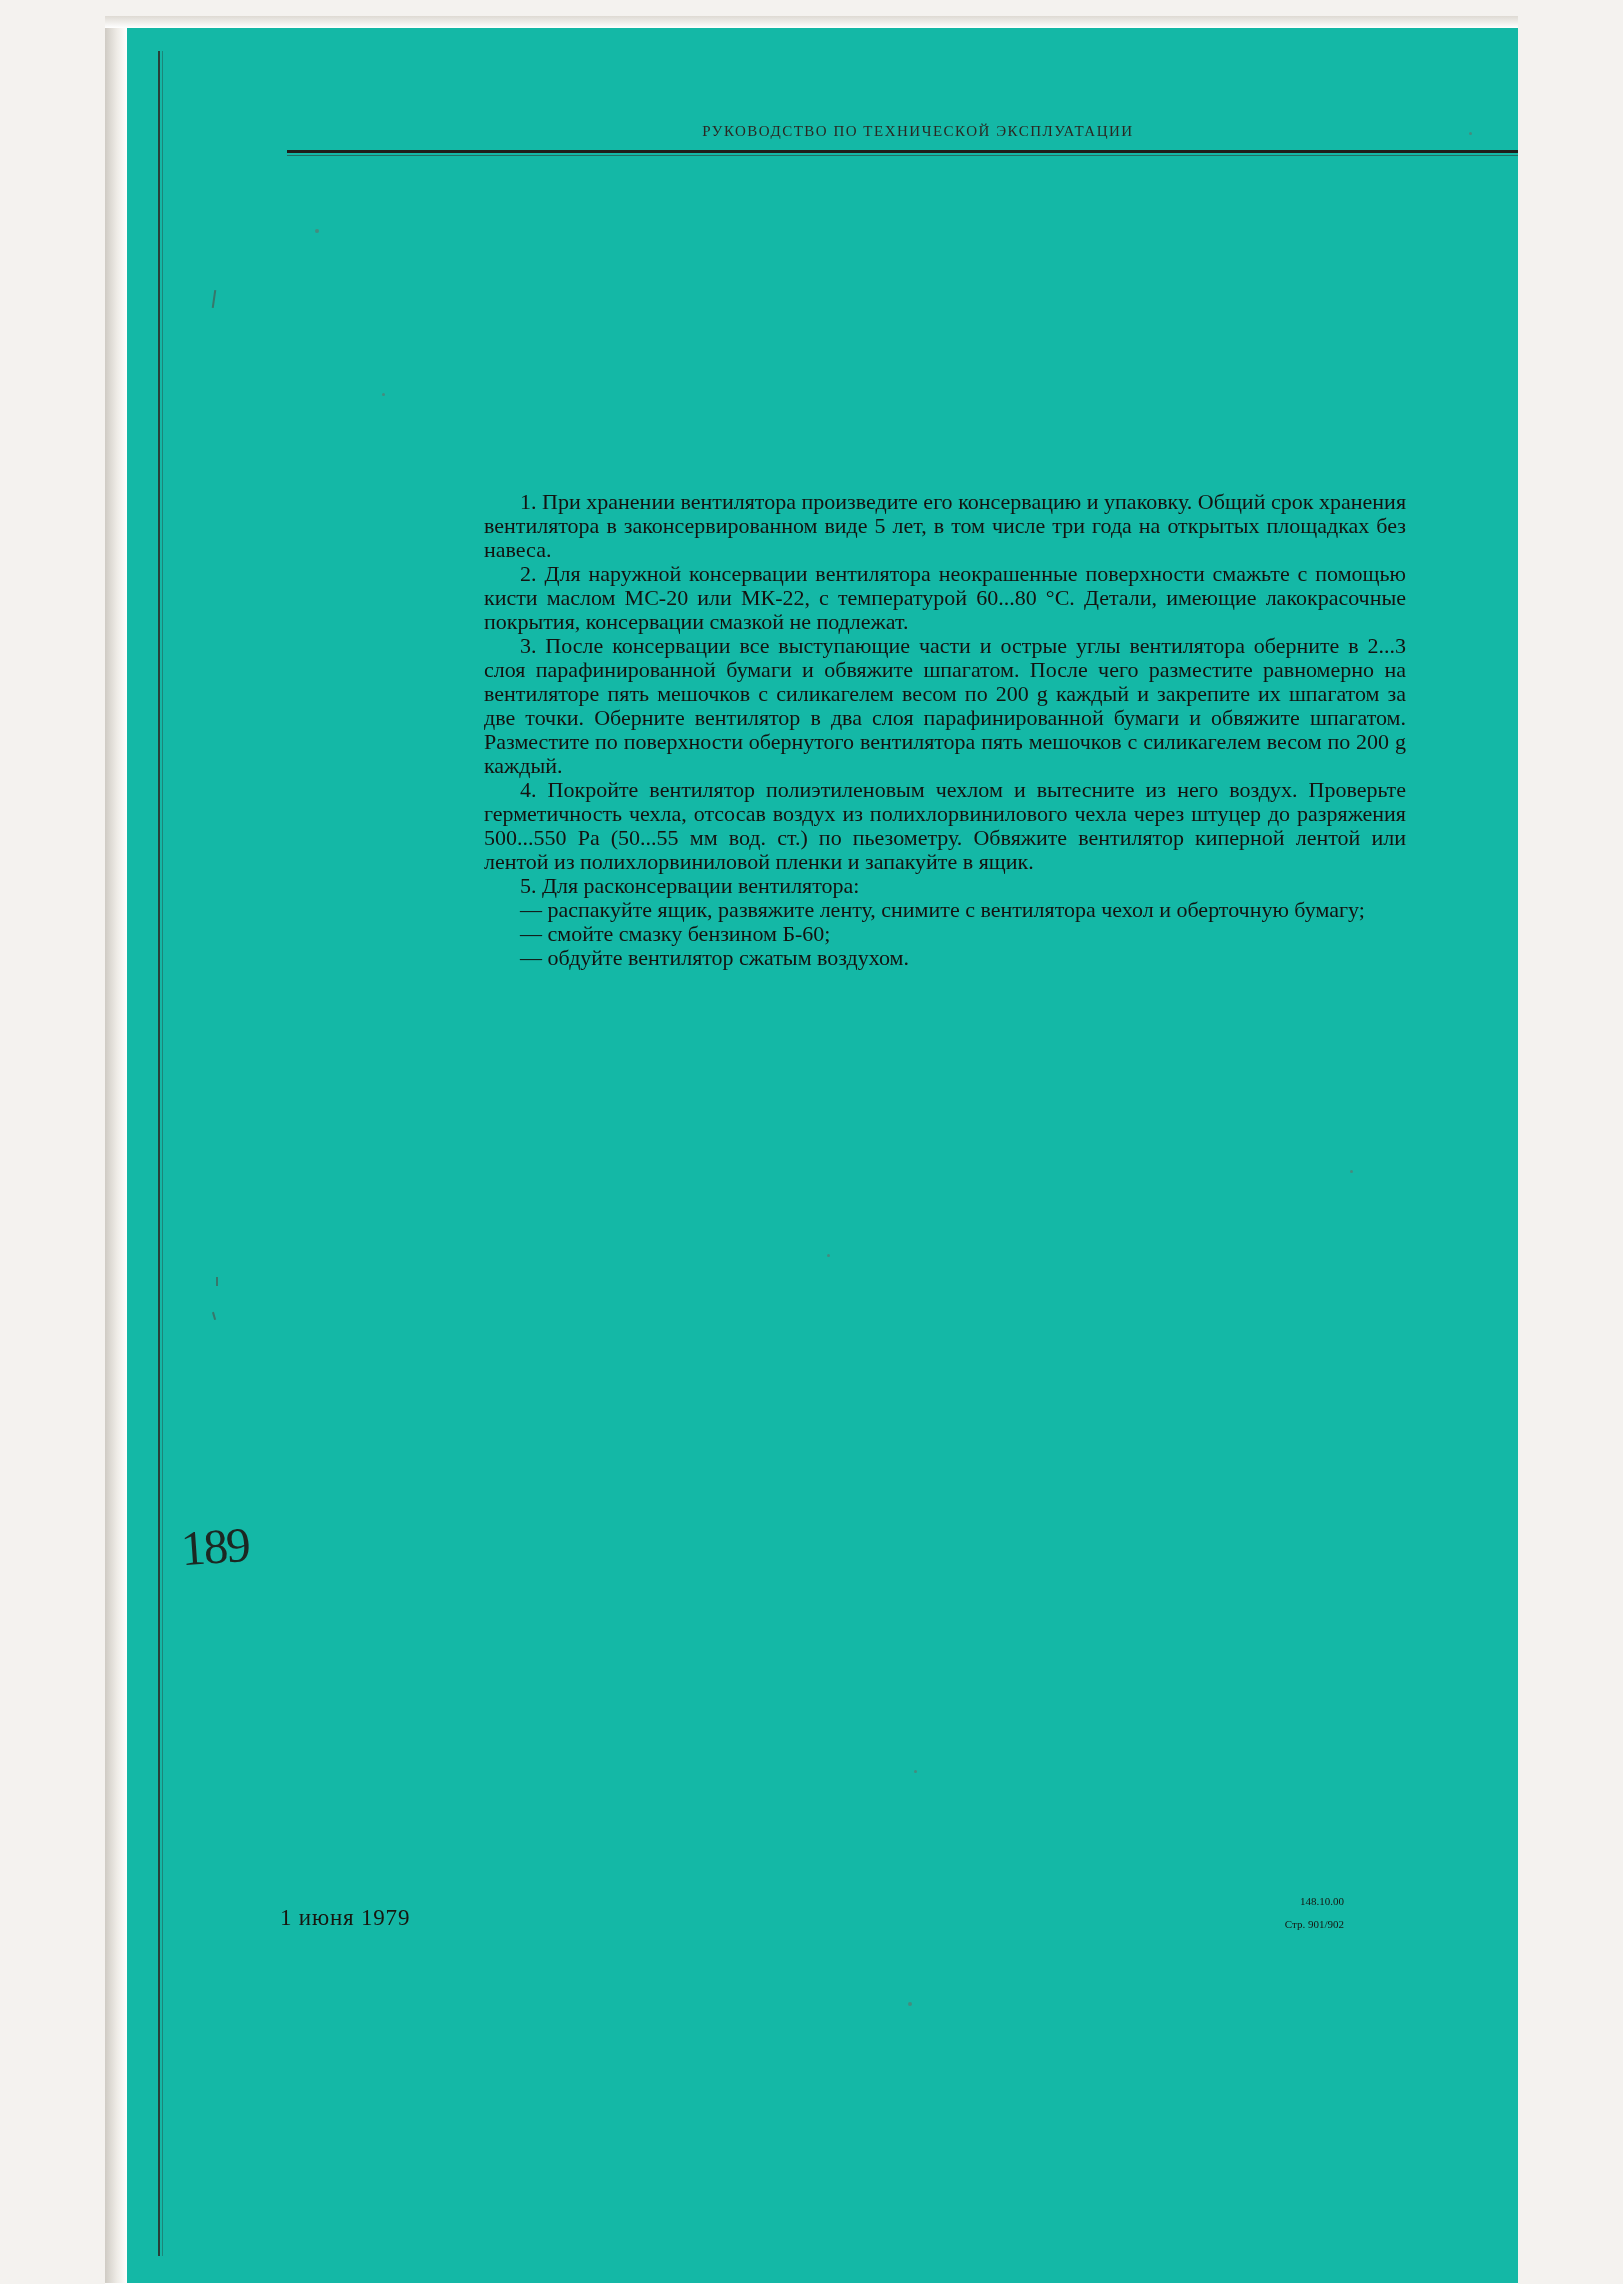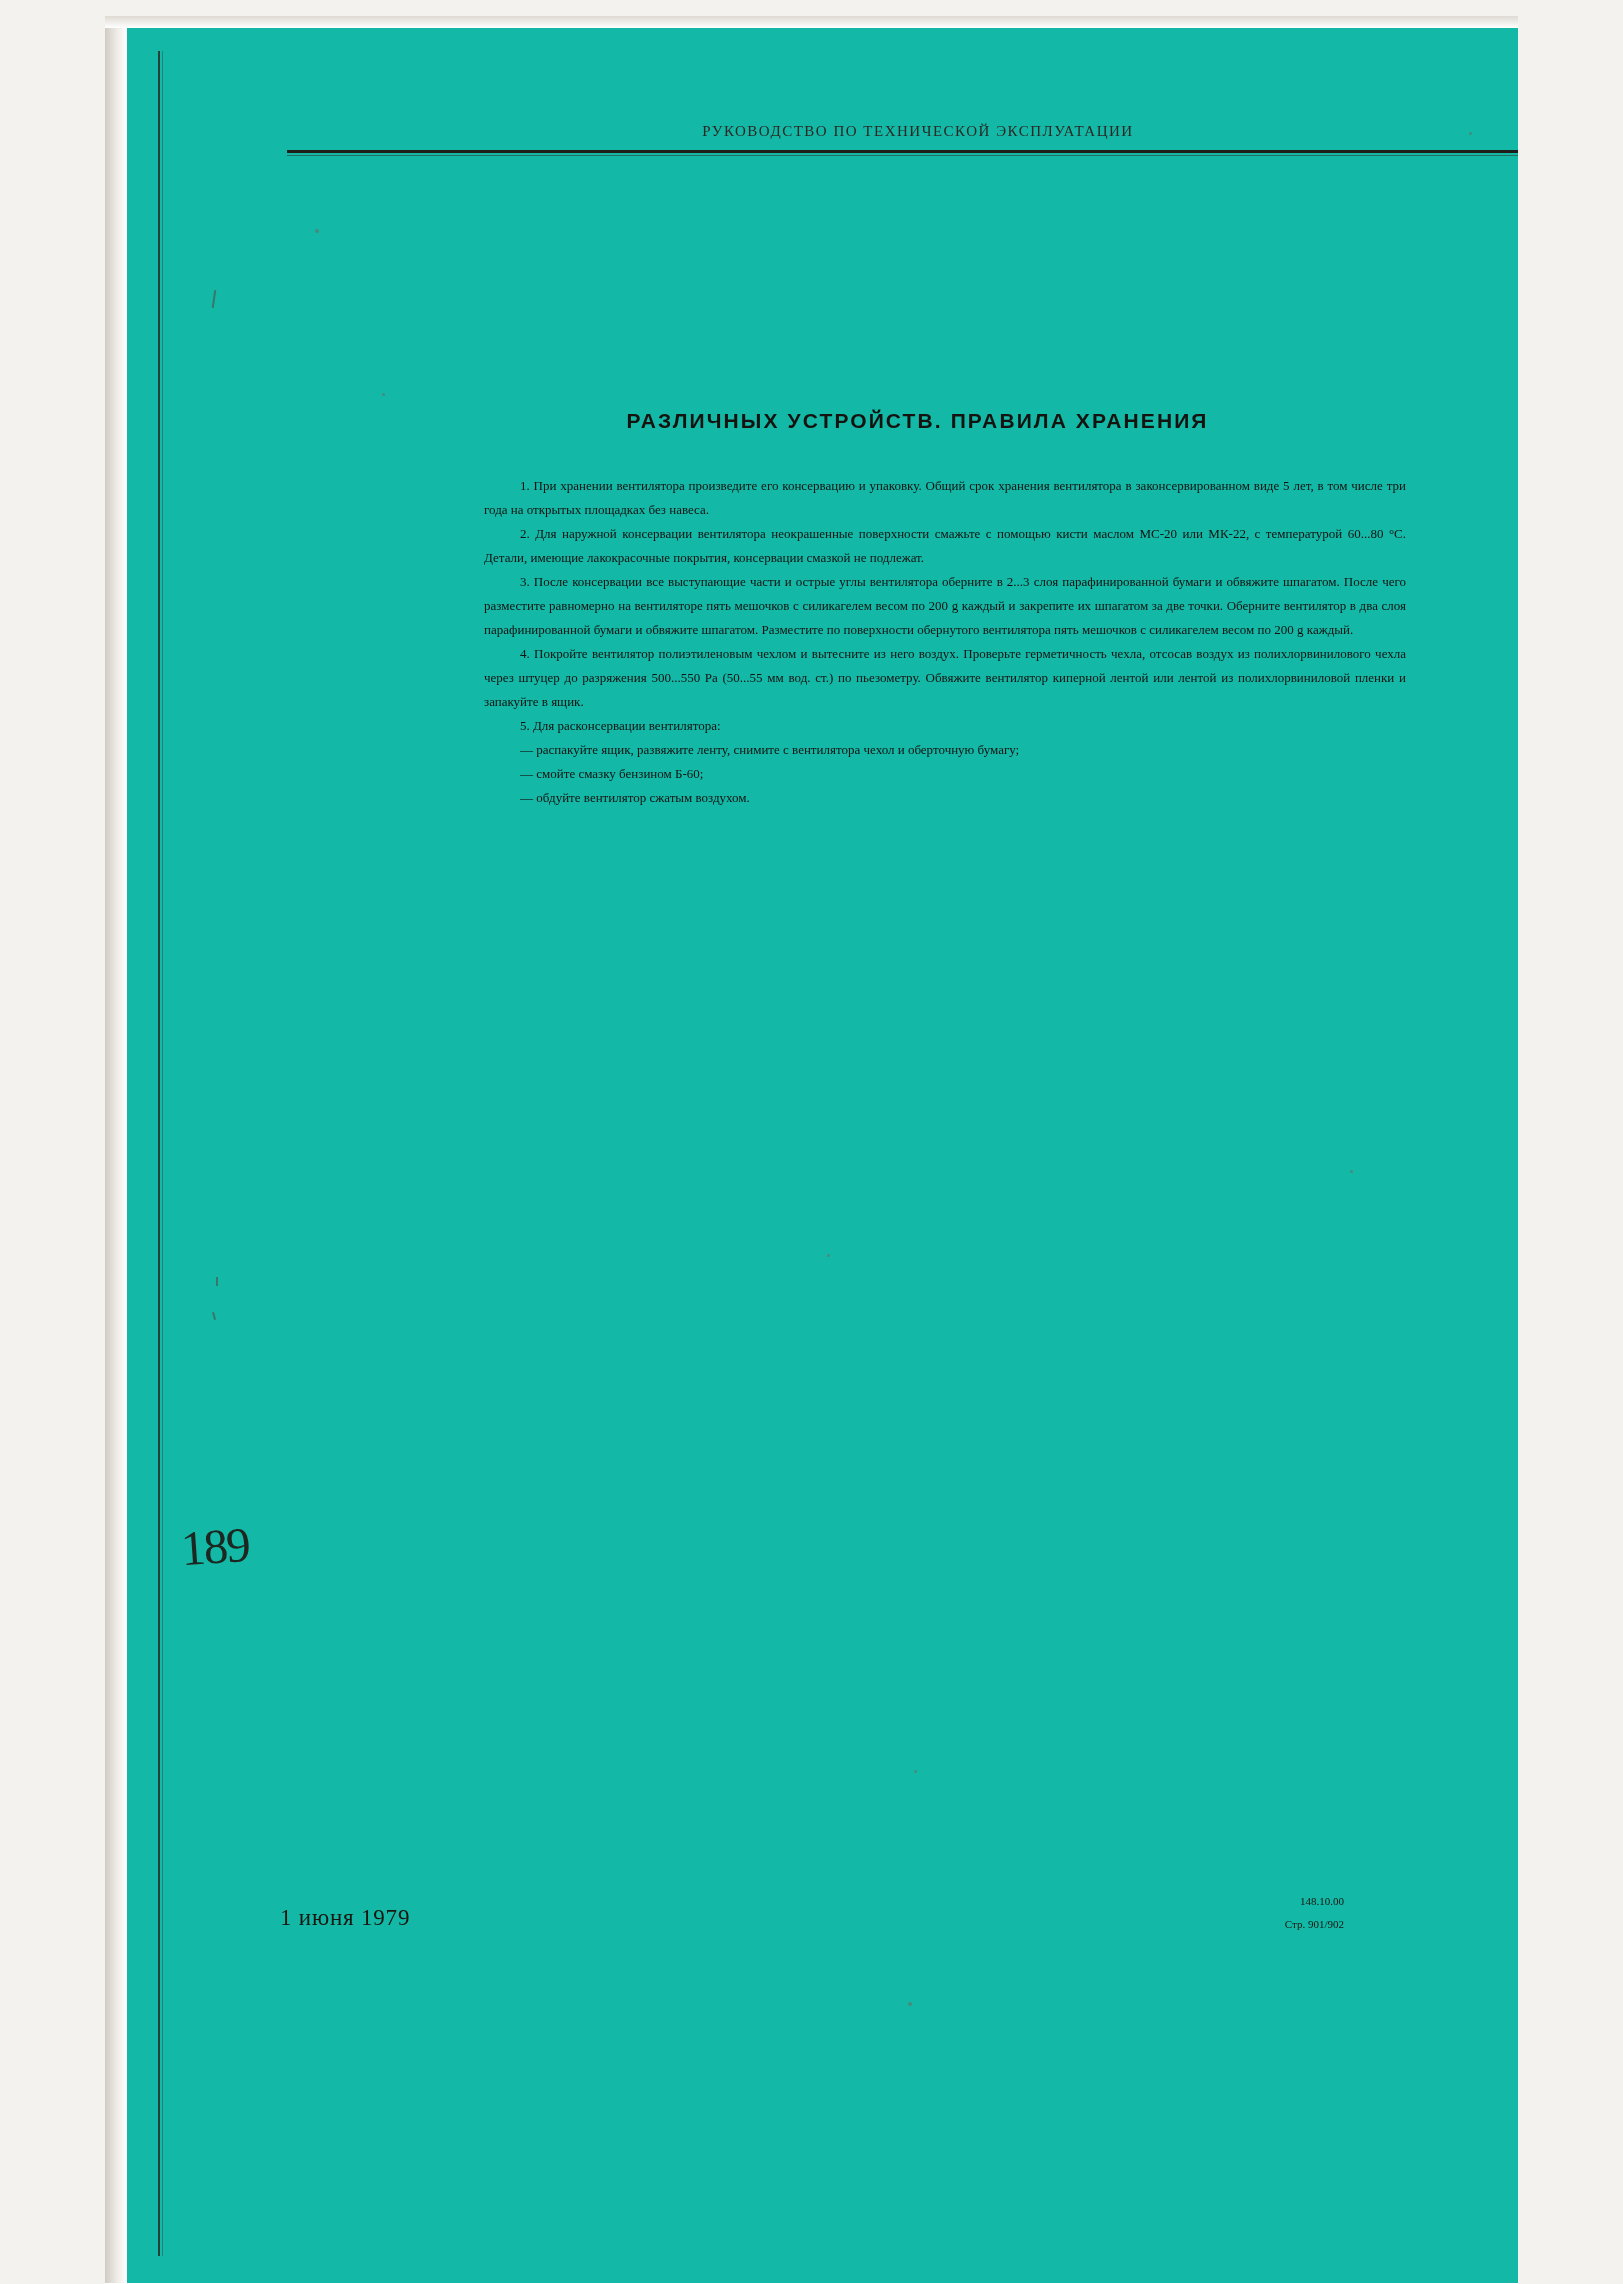--- a/index.html
+++ b/index.html
@@ -95,24 +95,24 @@
     font-size: 21px;
     font-weight: 700;
     letter-spacing: 2.1px;
     line-height: 31px;
     color: #15130f;
   }
 
   
   .body-text {
     position: absolute;
-    top: 458px;
+    top: 474px;
     left: 379px;
     width: 922px;
-    font-size: 13px;
+    font-size: 22px;
     line-height: 24px;
     text-align: justify;
     color: #131210;
   }
   .body-text p {
     margin: 0;
   }
   .body-text p.indent {
     text-indent: 36px;
   }
@@ -175,21 +175,20 @@
   <div class="scan-edge-bottom"></div>
 
   <div class="binding-line"></div>
   <div class="binding-line secondary"></div>
 
   <div class="running-head">РУКОВОДСТВО ПО ТЕХНИЧЕСКОЙ ЭКСПЛУАТАЦИИ</div>
   <div class="head-rule"></div>
   <div class="head-rule-thin"></div>
 
   <div class="title-block">
-    <div class="title-line">РАЗЛИЧНЫХ УСТРОЙСТВ. ПРАВИЛА ХРАНЕНИЯ</div>
   </div>
 
   <div class="body-text">
     <p class="indent">1. При хранении вентилятора произведите его консервацию и упаковку. Общий срок хранения вентилятора в законсервированном виде 5 лет, в том числе три года на открытых площадках без навеса.</p>
     <p class="indent">2. Для наружной консервации вентилятора неокрашенные поверхности смажьте с помощью кисти маслом МС-20 или МК-22, с температурой 60...80 °C. Детали, имеющие лакокрасочные покрытия, консервации смазкой не подлежат.</p>
     <p class="indent">3. После консервации все выступающие части и острые углы вентилятора оберните в 2...3 слоя парафинированной бумаги и обвяжите шпагатом. После чего разместите равномерно на вентиляторе пять мешочков с силикагелем весом по 200 g каждый и закрепите их шпагатом за две точки. Оберните вентилятор в два слоя парафинированной бумаги и обвяжите шпагатом. Разместите по поверхности обернутого вентилятора пять мешочков с силикагелем весом по 200 g каждый.</p>
     <p class="indent">4. Покройте вентилятор полиэтиленовым чехлом и вытесните из него воздух. Проверьте герметичность чехла, отсосав воздух из полихлорвинилового чехла через штуцер до разряжения 500...550 Pa (50...55 мм вод. ст.) по пьезометру. Обвяжите вентилятор киперной лентой или лентой из полихлорвиниловой пленки и запакуйте в ящик.</p>
     <p class="indent">5. Для расконсервации вентилятора:</p>
     <p class="dash">— распакуйте ящик, развяжите ленту, снимите с вентилятора чехол и оберточную бумагу;</p>
     <p class="dash">— смойте смазку бензином Б-60;</p>

